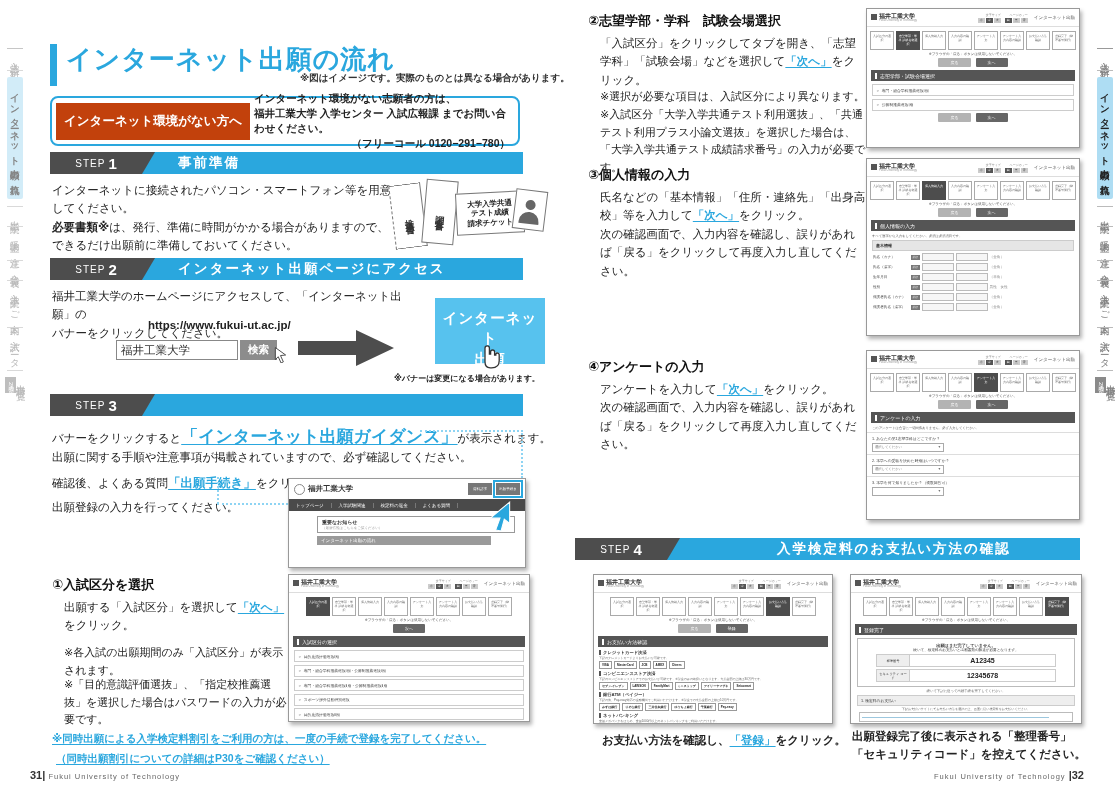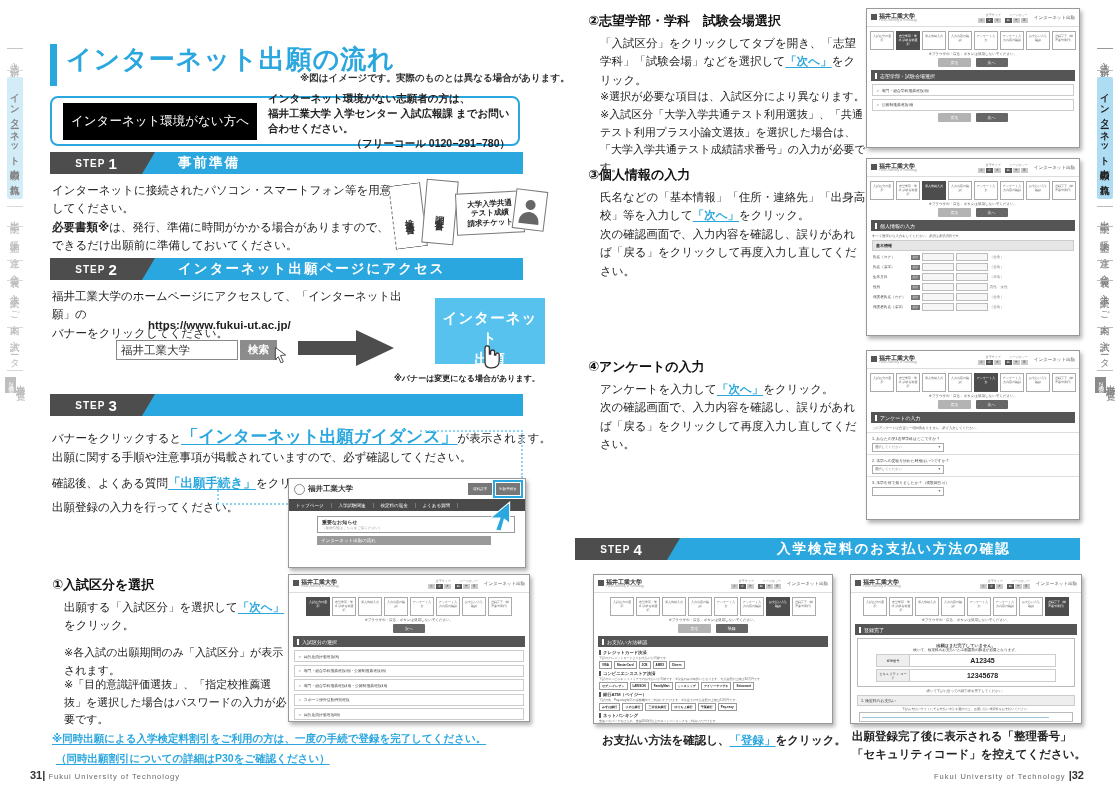--- a/index.html
+++ b/index.html
@@ -18,29 +18,29 @@
   .tab-label{writing-mode:vertical-rl;font-size:9.5px;color:#808080;letter-spacing:1.5px;line-height:1;}
   .tab.active .tab-label{background:#aeddf3;color:#222;font-weight:bold;padding:9px 3px;border-radius:2px;}
   .tab-badge{writing-mode:vertical-rl;font-size:6px;background:#8a8a8a;color:#fff;padding:3px 1px;margin-left:1px;letter-spacing:1px;}
   .tab-badge:empty{display:none;}
 
   
   #title-vbar{left:50px;top:44px;width:7px;height:42px;background:#2aa7de;}
   #page-title{left:66px;top:42px;font-size:26px;font-weight:bold;color:#2aa7de;letter-spacing:1px;}
   #title-note{left:300px;top:72px;font-size:9.5px;color:#333;font-weight:bold;}
   #infobox{left:50px;top:96px;width:470px;height:50px;border:2px solid #2aa7de;border-radius:8px;display:flex;align-items:center;box-sizing:border-box;background:#fff;}
-  #infobox .info-label{background:#000000;color:#fff;font-size:12.5px;font-weight:normal;margin:11px;padding:10px 8px;white-space:nowrap;}
+  #infobox .info-label{background:#c2410c;color:#fff;font-size:12.5px;font-weight:bold;margin:4px;padding:10px 8px;white-space:nowrap;}
   #infobox .info-text{font-size:10.5px;line-height:1.45;font-weight:bold;color:#222;flex:1;padding-right:8px;}
   #infobox .info-text .tel{display:block;text-align:right;}
 
   
   .stepbar{position:absolute;height:22px;background:#2aa7de;display:flex;align-items:center;}
   .steplab{position:relative;width:92px;height:100%;background:#4d4d4d;color:#fff;display:flex;align-items:center;justify-content:center;gap:3px;flex-shrink:0;}
   .steplab::after{content:'';position:absolute;left:100%;top:0;border-top:22px solid #4d4d4d;border-right:13px solid transparent;}
-  .step-word{font-size:10px;font-weight:bold;letter-spacing:1px;}
+  .step-word{font-size:10px;font-weight:normal;letter-spacing:1px;}
   .step-num{font-size:15px;font-weight:bold;}
   .bar-title{color:#fff;font-weight:bold;font-size:13.5px;letter-spacing:2px;margin-left:36px;white-space:nowrap;}
   .bar-title.center{margin-left:110px;}
 
   .body-text{font-size:11.5px;line-height:1.6;color:#222;}
   .small-note{font-size:9.5px;color:#222;font-weight:bold;}
   .blue-link{color:#2aa7de;font-weight:bold;text-decoration:underline;text-underline-offset:2px;}
 
   
   #docs{left:390px;top:176px;width:160px;height:82px;}

